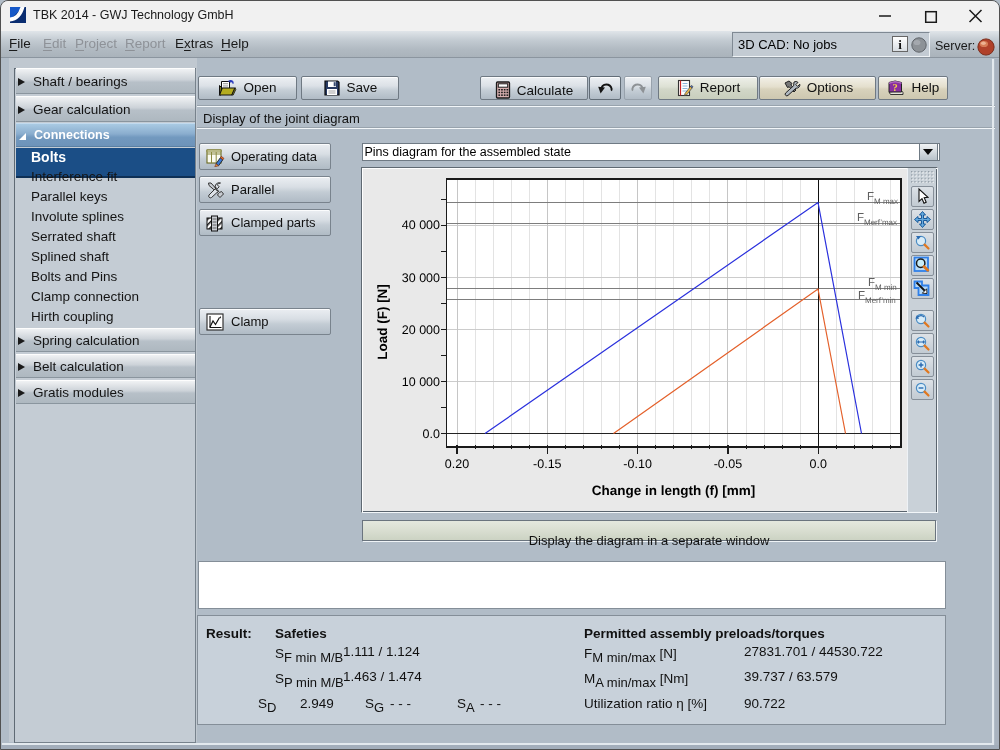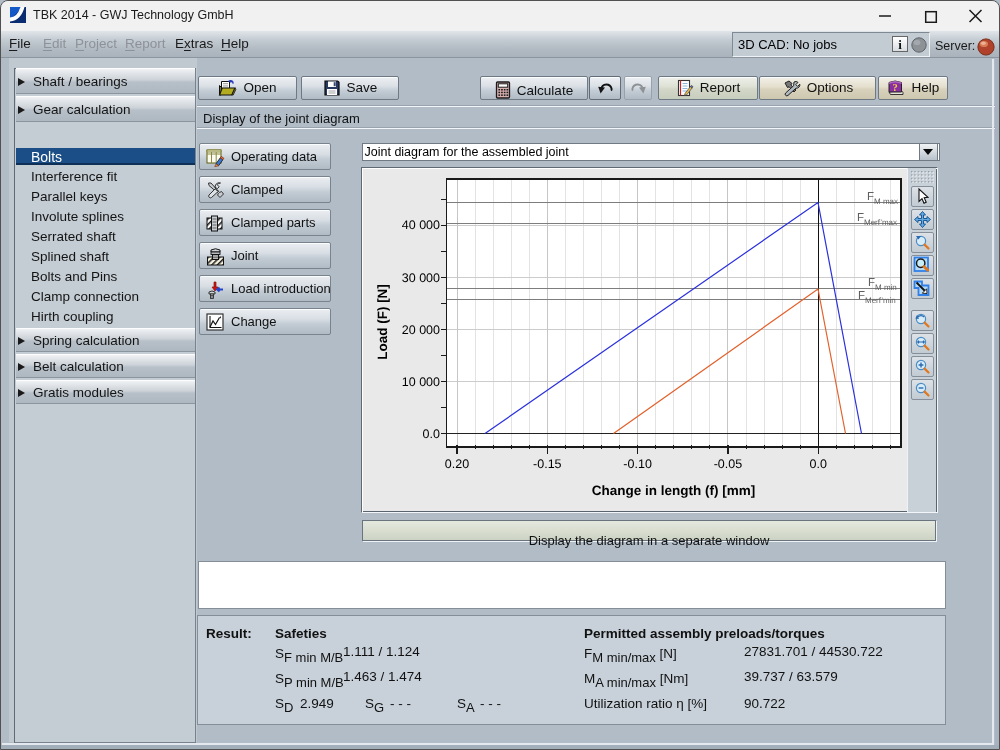--- a/index.html
+++ b/index.html
@@ -30,22 +30,22 @@
   .shead .lbl { position:absolute; left:17px; top:5px; }
   #connhead { position:absolute; left:1px; width:179px; height:24px;
     background:linear-gradient(#a9cae3 0%, #8aadce 45%, #7299bf 60%, #6e93b9 100%);
     border-bottom:1px solid #5a80a4; border-top:1px solid #c2daee;
     font-size:12.5px; font-weight:bold; color:#ffffff; }
   .shead.sm { height:24px; }
   .shead.sm .lbl { top:4px; }
   .shead.sm .tri { top:8px; }
   .sitem { position:absolute; left:1px; width:179px; height:20px; font-size:13.5px; color:#141414; }
   .sitem .lbl { position:absolute; left:15px; top:2px; }
-  #boltsitem { position:absolute; left:1px; width:179px; height:17px; background:#1b4e86;
-    border-bottom:2px solid #0e3056; font-size:14px; font-weight:normal; color:#fff; }
+  #boltsitem { position:absolute; left:1px; width:179px; height:30px; background:#1b4e86;
+    border-bottom:2px solid #0e3056; font-size:14px; font-weight:bold; color:#fff; }
   
   #content { position:absolute; left:196px; top:57px; width:804px; height:684px; background:#b1bcc7; }
   
   .tbtn { position:absolute; top:18px; height:24px; border:1px solid #6f7983; border-radius:2px;
     box-shadow:inset 0 1px 0 #fbfcfd;
     background:linear-gradient(#edf0f3 0%, #dce1e7 40%, #c5ced6 60%, #b0bbc5 100%);
     font-size:13.5px; color:#111; display:flex; align-items:center; justify-content:center; gap:6px; }
   .tbtn span { position:relative; top:-1px; }
   .tint { background:linear-gradient(#f2f0e8 0%, #e4dfcd 45%, #d8d2bc 55%, #cdc7b0 100%); }
   .tintg { background:linear-gradient(#eef0ea 0%, #dde1d4 45%, #d2d7c8 55%, #c8cebd 100%); }
@@ -144,20 +144,26 @@
   <div id="sidecol">
     <div id="sidepanel">
       <div class="shead" style="top:-1px">
           <div class="tri"></div>
           <div class="lbl">Shaft / bearings</div>
         </div>
       <div class="shead" style="top:27px">
           <div class="tri"></div>
           <div class="lbl">Gear calculation</div>
         </div>
+      <div id="connhead" style="top:54px">
+        <svg class="abs" style="left:3px;top:9px" width="7" height="7">
+            <polygon points="0,7 7,7 7,0" fill="#ffffff"></polygon>
+          </svg>
+        <div class="abs" style="left:18px;top:4px">Connections</div>
+      </div>
       <div id="boltsitem" style="top:78.5px">
           <div class="abs" style="left:15px;top:1px">Bolts</div>
         </div>
       <div class="sitem" style="top:98px">
           <div class="lbl">Interference fit</div>
         </div>
       <div class="sitem" style="top:118px">
           <div class="lbl">Parallel keys</div>
         </div>
       <div class="sitem" style="top:138px">
@@ -290,75 +296,49 @@
           <path d="M10,15.8 L12.6,17.7 L8.8,18.9 Z" fill="#e8a030" stroke="#733" stroke-width="0.7"></path>
           <path d="M14.3,9.8 L16.9,11.7 L17.9,10.3 L15.3,8.4 Z" fill="#e87820" stroke="#722" stroke-width="0.7"></path>
         </svg>
         <span class="txt">Operating data</span>
       </div>
     <div class="lbtn" style="top:118px">
         <svg class="ic" width="19" height="19" viewBox="0 0 19 19">
           <path d="M2.5,2 L5,2 L13.5,11.5 L15.5,10.5 L17.5,13 L14,16.5 L11.5,14 L12.5,12.5 L3,4.5 Z" fill="#c8ccd2" stroke="#333" stroke-width="1"></path>
           <path d="M14.5,2 A4,4 0 0 0 11.3,3.8 L13.2,5.8 L11.2,7.8 L9.2,5.9 A4,4 0 0 0 12.5,10.2 L5.5,16.5 A1.8,1.8 0 0 1 3,14 L9.5,7.5 A4,4 0 0 1 14.5,2 Z" fill="#dde2e8" stroke="#333" stroke-width="1"></path>
         </svg>
-        <span class="txt">Clamped</span>
+        <span class="txt">Parallel</span>
       </div>
     <div class="lbtn" style="top:151px">
         <svg class="ic" width="19" height="19" viewBox="0 0 19 19">
           <defs>
             <pattern id="hat" width="4" height="4" patternUnits="userSpaceOnUse" patternTransform="rotate(45)">
               <rect width="4" height="4" fill="#fff"></rect>
               <rect width="1.6" height="4" fill="#222"></rect>
             </pattern>
           </defs>
           <rect x="1" y="4" width="5" height="11" fill="url(#hat)" stroke="#111" stroke-width="1"></rect>
           <rect x="11" y="4" width="5" height="11" fill="url(#hat)" stroke="#111" stroke-width="1"></rect>
           <rect x="5.5" y="2" width="6" height="15" fill="#c8ccd2" stroke="#111" stroke-width="1"></rect>
           <path d="M6.5,5 L10.5,5 M6.5,8 L10.5,8 M6.5,11 L10.5,11 M6.5,14 L10.5,14" stroke="#555" stroke-width="0.9"></path>
         </svg>
         <span class="txt">Clamped parts</span>
       </div>
-    <div class="lbtn" style="top:184px">
-        <svg class="ic" width="19" height="19" viewBox="0 0 19 19">
-          <defs>
-            <pattern id="hat2" width="4" height="4" patternUnits="userSpaceOnUse" patternTransform="rotate(45)">
-              <rect width="4" height="4" fill="#f8f4e0"></rect>
-              <rect width="1.6" height="4" fill="#222"></rect>
-            </pattern>
-          </defs>
-          <rect x="1.5" y="10" width="16" height="8" fill="url(#hat2)" stroke="#111" stroke-width="1"></rect>
-          <path d="M5,3 Q9.5,0.5 14,3 L14,5 L5,5 Z" fill="#d0d4da" stroke="#111" stroke-width="1"></path>
-          <rect x="5" y="5" width="9" height="2.5" fill="#b8bcc4" stroke="#111" stroke-width="0.9"></rect>
-          <rect x="6.5" y="7.5" width="6" height="5" fill="#fff" stroke="#111" stroke-width="1"></rect>
-          <path d="M6.5,9 L12.5,9 M6.5,10.8 L12.5,10.8 M6.5,12.4 L12.5,12.4" stroke="#111" stroke-width="0.8"></path>
-        </svg>
-        <span class="txt">Joint</span>
-      </div>
-    <div class="lbtn" style="top:217px">
-        <svg class="ic" width="19" height="19" viewBox="0 0 19 19">
-          <path d="M8,2 L10,2 L10,7 L12,7 L9,11 L6,7 L8,7 Z" fill="#cc1111" stroke="#881111" stroke-width="0.7"></path>
-          <path d="M17,9.5 L11.5,9.5 M13.5,7.5 L11,9.5 L13.5,11.5" stroke="#2244cc" stroke-width="1.8" fill="none"></path>
-          <path d="M3,12 Q6,10 9,12 L9,14 L3,14 Z" fill="#d0d4da" stroke="#222" stroke-width="0.9"></path>
-          <rect x="4.5" y="14" width="3" height="4.5" fill="#c0c4ca" stroke="#222" stroke-width="0.8"></rect>
-          <path d="M4.5,15.5 L7.5,15.5 M4.5,17 L7.5,17" stroke="#222" stroke-width="0.7"></path>
-        </svg>
-        <span class="txt">Load introduction</span>
-      </div>
     <div class="lbtn" style="top:250px">
         <svg class="ic" width="19" height="19" viewBox="0 0 19 19">
           <rect x="1" y="1" width="16" height="16" fill="#fff" stroke="#333" stroke-width="1.2"></rect>
           <path d="M4,3 L4,14.5 L15.5,14.5" stroke="#111" stroke-width="1.1" fill="none"></path>
           <path d="M4,14 L7,8 L9.5,11.5 L13.5,4.5" stroke="#111" stroke-width="1.2" fill="none"></path>
           <path d="M13.5,4.5 L14.8,3 L14.9,5.6 Z" fill="#111"></path>
         </svg>
-        <span class="txt">Change</span>
+        <span class="txt">Clamp</span>
       </div>
 
     <div id="dropdown">
-      <div class="txt">Joint diagram for the assembled joint</div>
+      <div class="txt">Pins diagram for the assembled state</div>
       <div id="droparrow">
           <div class="tri"></div>
         </div>
     </div>
 
     <div id="chartpanel">
       <div id="zstrip">
         <svg class="abs" style="left:2.5px;top:3px" width="24" height="12" viewBox="0 0 24 12">
           <defs>
               <pattern id="grip" width="3.4" height="3.4" patternUnits="userSpaceOnUse">
@@ -530,21 +510,21 @@
     <div id="sepbtn">Display the diagram in a separate window</div>
     <div id="whitebox"></div>
 
     <div id="resultpanel">
       <div class="abs" style="left:8px;top:10px;font-weight:bold">Result:</div>
       <div class="abs" style="left:77px;top:10px;font-weight:bold">Safeties</div>
       <div class="abs" style="left:77px;top:30px">S<sub>F min M/B</sub></div>
       <div class="abs" style="left:145px;top:28px">1.111 / 1.124</div>
       <div class="abs" style="left:77px;top:55px">S<sub>P min M/B</sub></div>
       <div class="abs" style="left:145px;top:53px">1.463 / 1.474</div>
-      <div class="abs" style="left:77px;top:80px">S<sub>D</sub></div>
+      <div class="abs" style="left:60px;top:80px">S<sub>D</sub></div>
       <div class="abs" style="left:102px;top:80px">2.949</div>
       <div class="abs" style="left:167px;top:80px">S<sub>G</sub></div>
       <div class="abs" style="left:192px;top:80px">- - -</div>
       <div class="abs" style="left:259px;top:80px">S<sub>A</sub></div>
       <div class="abs" style="left:282px;top:80px">- - -</div>
       <div class="abs" style="left:386px;top:10px;font-weight:bold">Permitted assembly preloads/torques</div>
       <div class="abs" style="left:386px;top:30px">F<sub>M min/max</sub> [N]</div>
       <div class="abs" style="left:546px;top:28px">27831.701 / 44530.722</div>
       <div class="abs" style="left:386px;top:55px">M<sub>A min/max</sub> [Nm]</div>
       <div class="abs" style="left:546px;top:53px">39.737 / 63.579</div>

